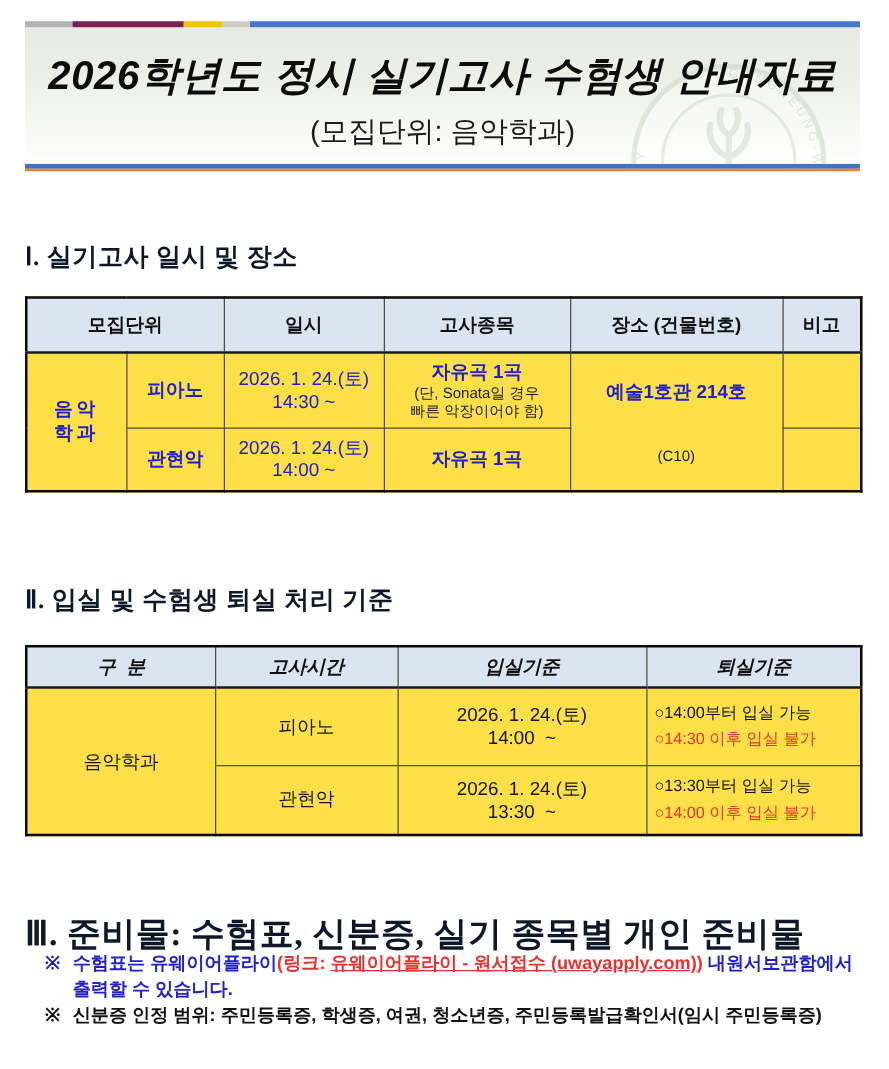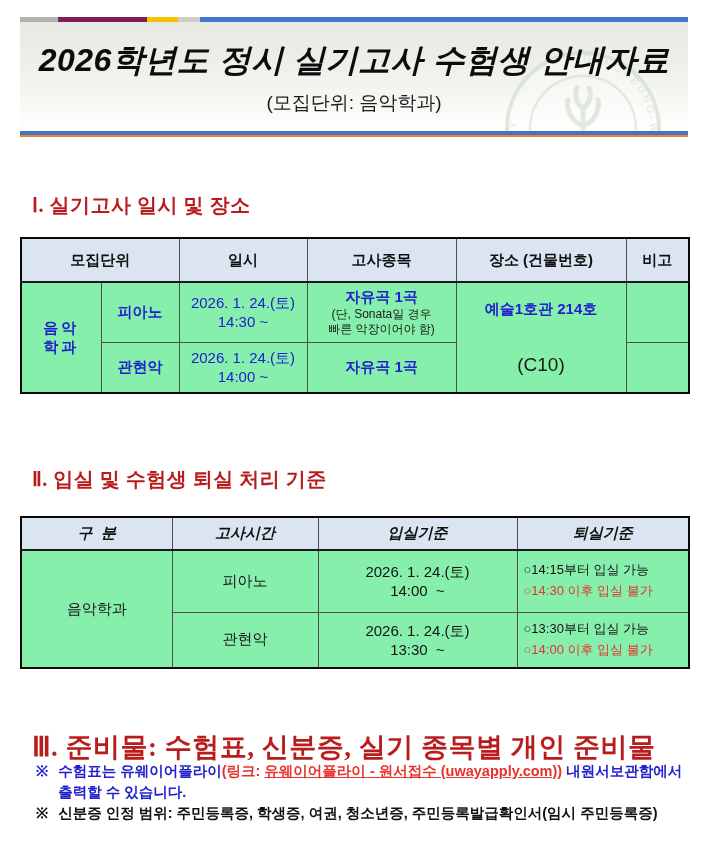--- a/index.html
+++ b/index.html
@@ -20,41 +20,41 @@
   .seg-blue    { flex:1;      background:#4576d2; }
   .banner {
     position:relative; height:109px; overflow:hidden;
     background:linear-gradient(180deg, #e6eae2 0%, #edf0e9 40%, #fafbf8 85%, #ffffff 100%);
   }
   .doc-title {
     margin-top:17px; text-align:center; font-size:32px; font-weight:800;
     letter-spacing:0.5px; color:#0c0c0c; position:relative; z-index:2;font-style:italic;
   }
   .doc-subtitle {
-    margin-top:7px; text-align:center; font-size:19px; color:#1c1c1c;
+    margin-top:7px; text-align:center; font-size:23px; color:#1c1c1c;
     position:relative; z-index:2;
   }
   .seal { position:absolute; right:24px; top:26px; width:162px; height:162px; z-index:1; opacity:0.55; }
   .rule-blue   { height:4px; background:#4472c4; }
   .rule-orange { height:2px; background:#e8832f; }
 
   
   .sec-heading {
-    position:absolute; left:32px;
+    position:absolute; left:20px;
     font-family:"Liberation Serif", serif; font-weight:700;
-    font-size:20px; color:#b91c1c; letter-spacing:0.5px;
+    font-size:20px; color:#0f172a; letter-spacing:0.5px;
   }
   #sec1-heading { top:192px; }
   #sec2-heading { top:466px; }
   #sec3-heading { top:729px; font-size:27px; }
 
   
   table {
     border-collapse:collapse; table-layout:fixed; width:668px;
-    position:absolute; left:20px; background:#86efac;
+    position:absolute; left:20px; background:#fde047;
     font-size:15px;
   }
   #table1 { top:237px; }
   #table2 { top:516px; }
   th, td { border:1px solid #4d4d4d; text-align:center; vertical-align:middle; padding:2px 3px; }
   table { border:2.5px solid #0a0a0a; }
   thead th {
     background:#dbe5f1; font-weight:700; color:#101010;
     border-bottom:2.5px solid #1a1a1a; font-size:15px;
   }
@@ -65,21 +65,21 @@
   #table2 .row1 { height:62px; }
   #table2 .row2 { height:56px; }
 
   .blue { color:#2020cc; }
   .red  { color:#e8322d; }
   .bold { font-weight:700; }
   .block { display:block; }
   .pre { white-space:pre; }
   .dept1 { letter-spacing:3px; line-height:1.25; }
   .small-note { font-size:12px; color:#1a1a1a; line-height:1.25; }
-  .loc-code { font-size:19px; color:#1a1a1a;margin-top:35px; }
+  .loc-code { font-size:12px; color:#1a1a1a;margin-top:35px; }
   .exit-cell { text-align:left; padding-left:6px; font-size:13px; line-height:1.6; }
   .t2-cell { color:#141414; }
 
   
   .map-link {
     position:absolute; left:34px; top:411px;
     color:#990099; font-weight:700; font-size:15px;
     text-decoration:underline; cursor:pointer;
   }
   .bullet { position:absolute; display:flex; font-size:14.5px; font-weight:600; line-height:1.45; }
@@ -201,21 +201,21 @@
     </thead>
     <tbody>
       <tr class="row1">
         <td rowspan="2" class="t2-cell">음악학과</td>
         <td class="t2-cell">피아노</td>
         <td class="t2-cell">
           <span class="block">2026. 1. 24.(토)</span>
           <span class="block pre">14:00  ~</span>
         </td>
         <td class="exit-cell">
-          <span class="block">○14:15부터 입실 가능</span>
+          <span class="block">○14:00부터 입실 가능</span>
           <span class="block red">○14:30 이후 입실 불가</span>
         </td>
       </tr>
       <tr class="row2">
         <td class="t2-cell">관현악</td>
         <td class="t2-cell">
           <span class="block">2026. 1. 24.(토)</span>
           <span class="block pre">13:30  ~</span>
         </td>
         <td class="exit-cell">

